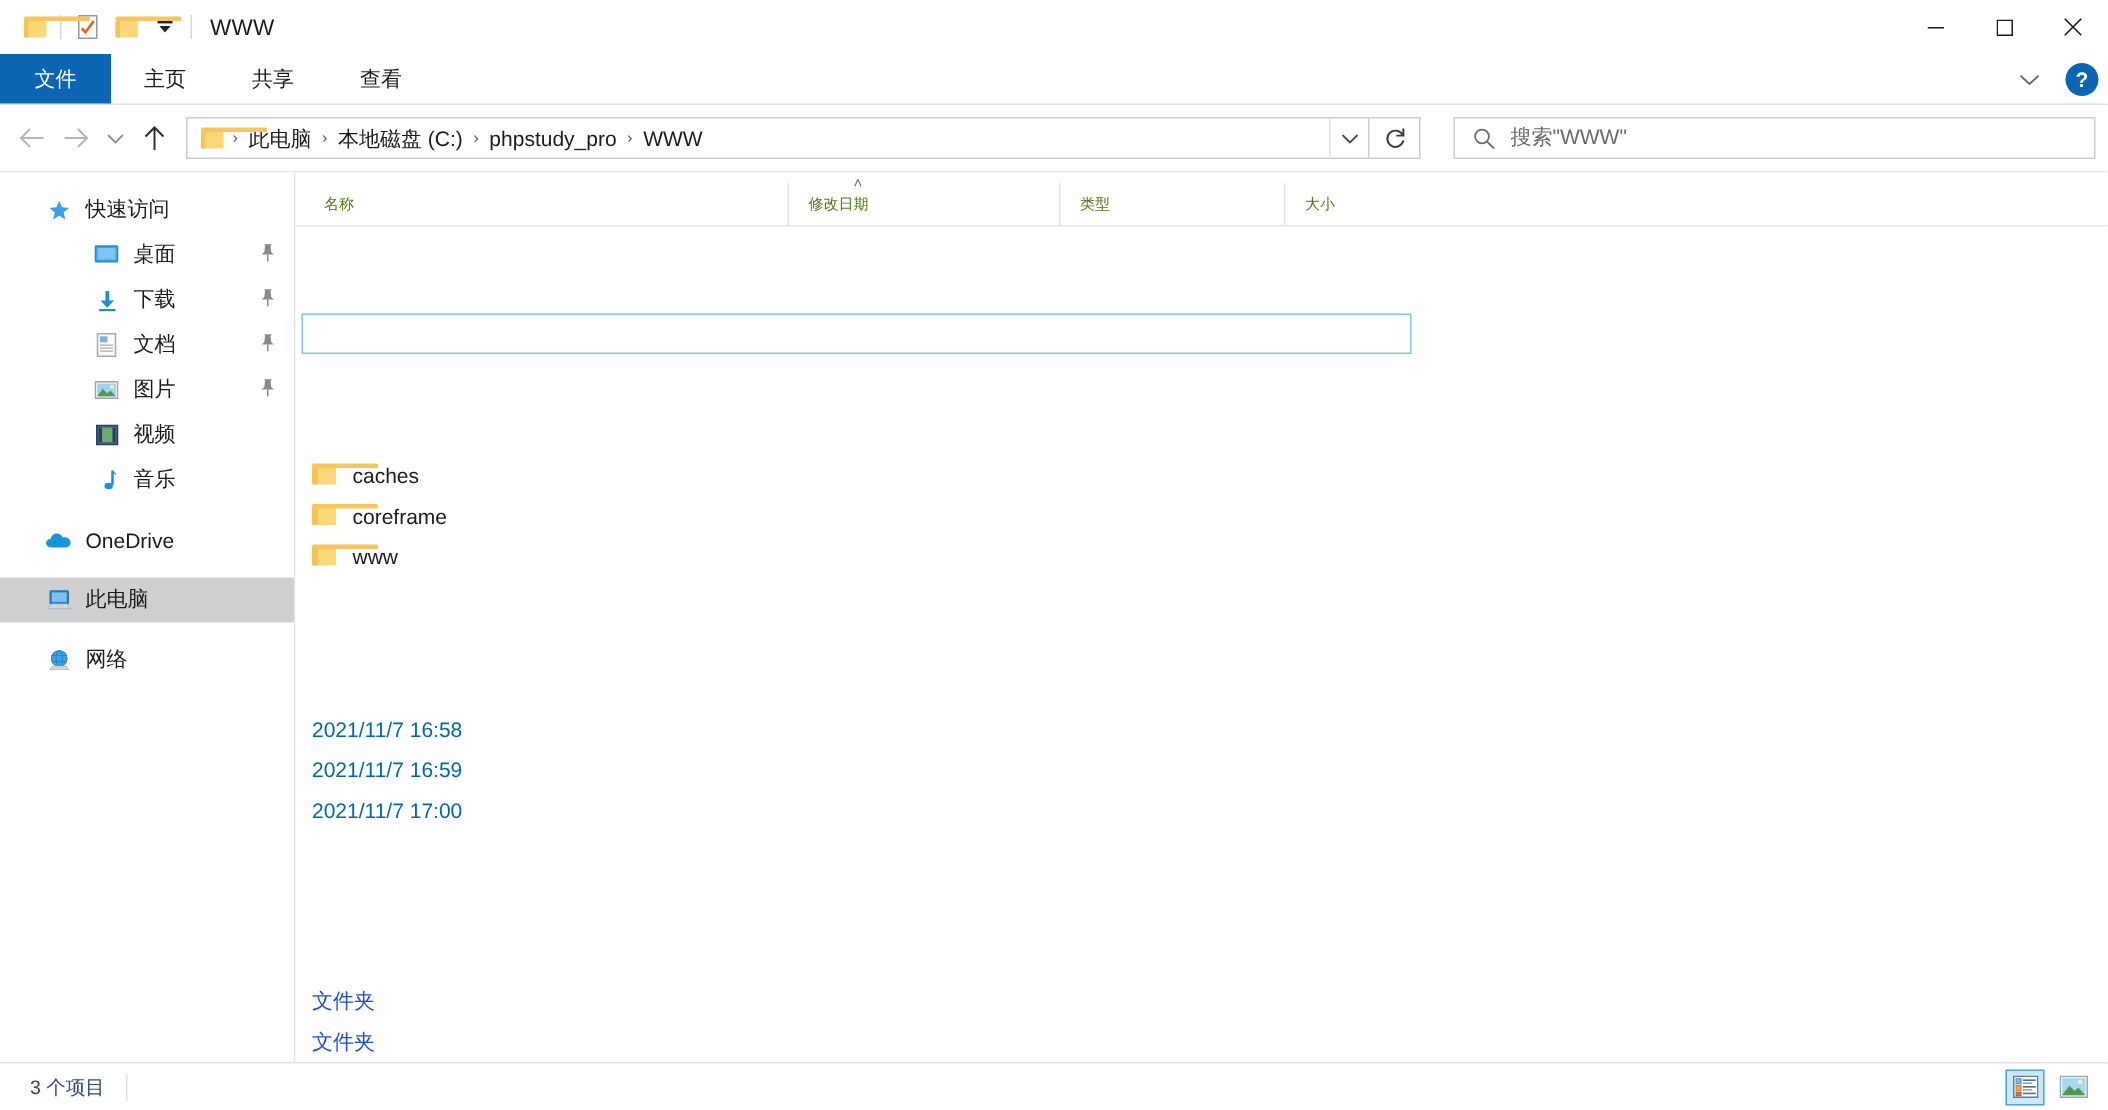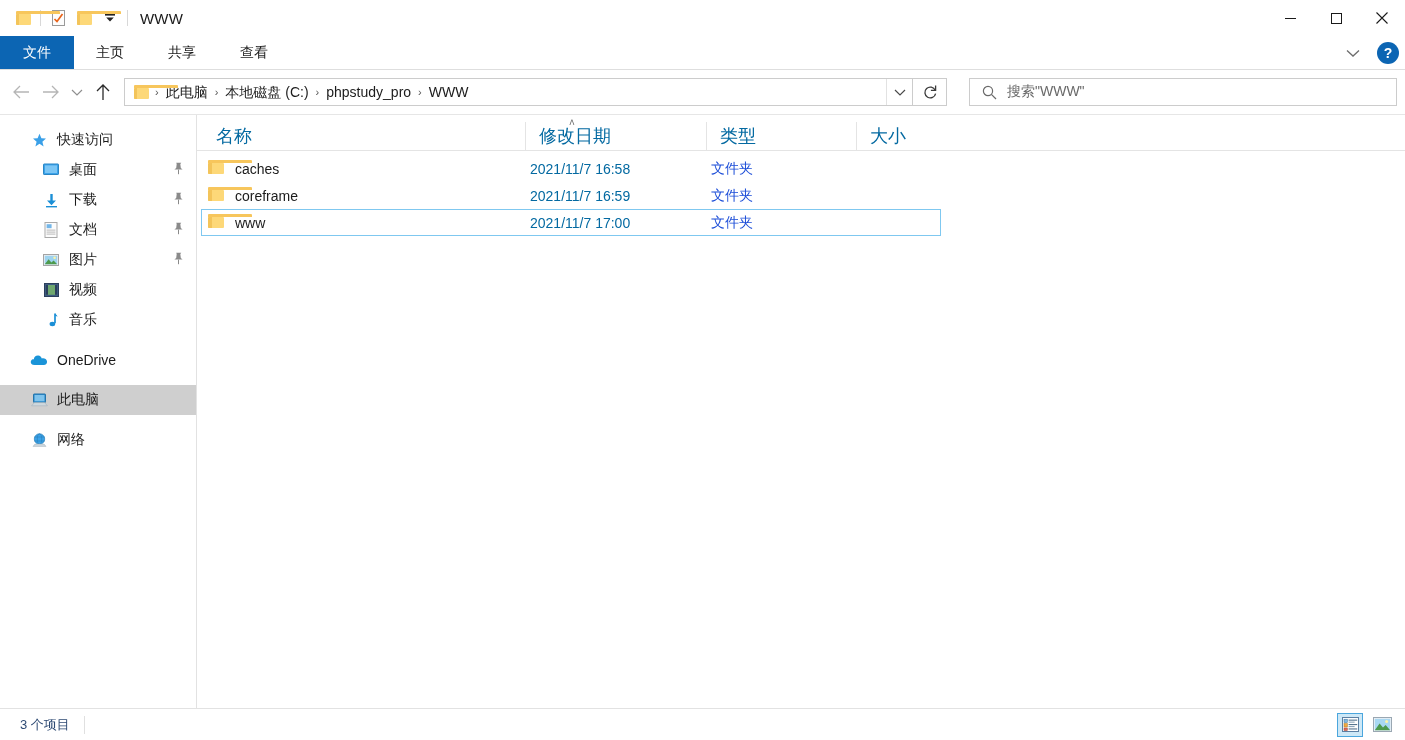--- a/index.html
+++ b/index.html
@@ -180,21 +180,21 @@
   }
   .nav-item {
     height: 30px;
     display: flex; align-items: center;
     position: relative;
     padding-left: 30px;
     font-size: 14px; color: #1b1b1b;
   }
   .nav-item.selected { background: #cfcfcf; }
   .nav-item.lvl0 { padding-left: 30px; }
-  .nav-item.lvl1 { padding-left: 42px; }
+  .nav-item.lvl1 { padding-left: 62px; }
   .nav-item .ico {
     width: 18px; height: 18px;
     margin-right: 9px;
     display: flex; align-items: center; justify-content: center;
     flex: 0 0 18px;
   }
   .nav-item .lbl { white-space: nowrap; }
   .pin {
     position: absolute; right: 12px;
     color: #8a8a8a;
@@ -209,41 +209,42 @@
     background: #ffffff;
   }
   .colhdr {
     height: 36px; min-height: 36px;
     display: flex; align-items: flex-end;
     border-bottom: 1px solid #e4e4e4;
     position: relative;
     padding-left: 6px;
   }
   .col {
-    font-size: 18px; color: #0369a1;
+    font-size: 10px; color: #4d7c0f;
     height: 28px;
     display: flex; align-items: center;
     padding-left: 13px;
     border-left: 1px solid #e4e4e4;
     position: relative;
   }
   .col.first { border-left: none; padding-left: 13px; }
   .sortcaret {
     position: absolute;
     left: 372px; top: 3px;
     font-size: 10px; color: #6b6b6b;
     line-height: 1;
   }
   .rows { padding-top: 4px; }
   .row {
     height: 27px;
-    display: flex; align-items: center;
+    display: flex; align-items: flex-start;
     border: 1px solid transparent;
     margin: 0 0 0 4px;
     padding-left: 6px;
+    flex-direction: column;
   }
   .row.selected {
     background: #ffffff;
     border: 1px solid #7fc8f0;
   }
   .row .c-name {
     display: flex; align-items: center;
     width: 322px; flex: 0 0 322px;
     font-size: 14px; color: #1b1b1b;
   }

